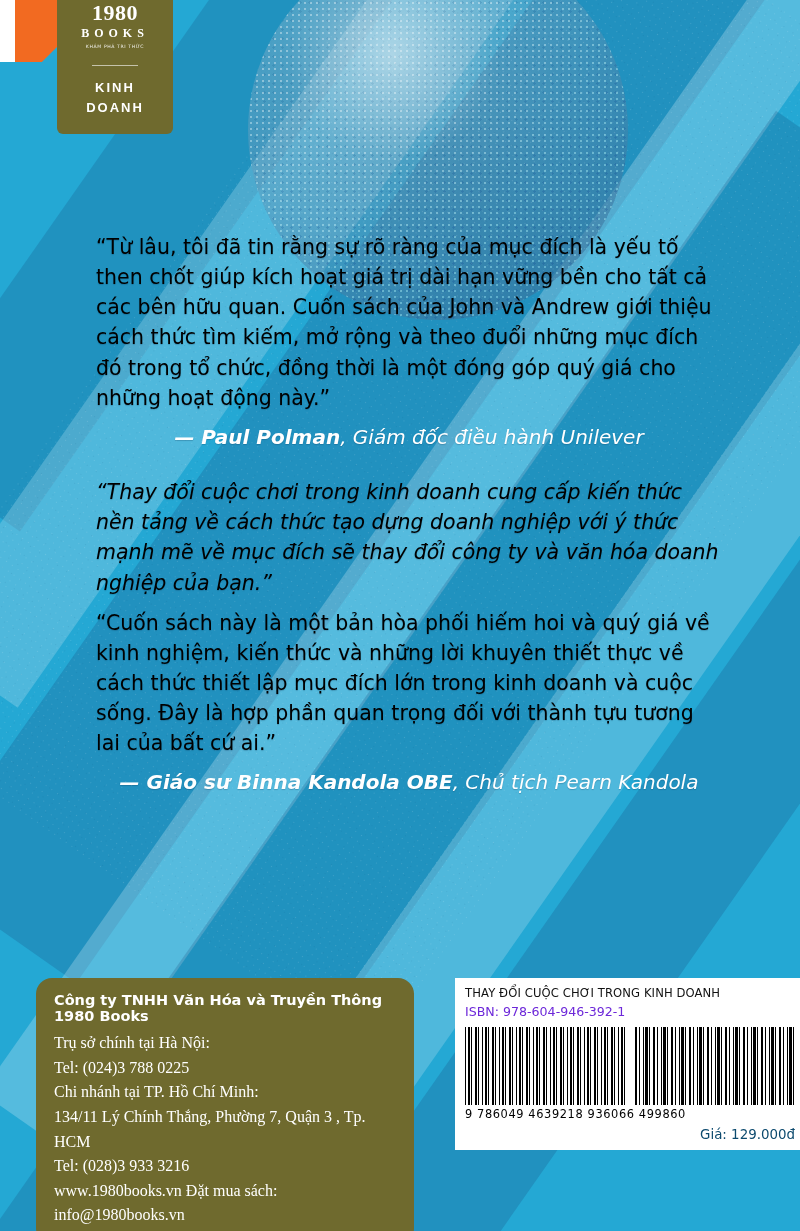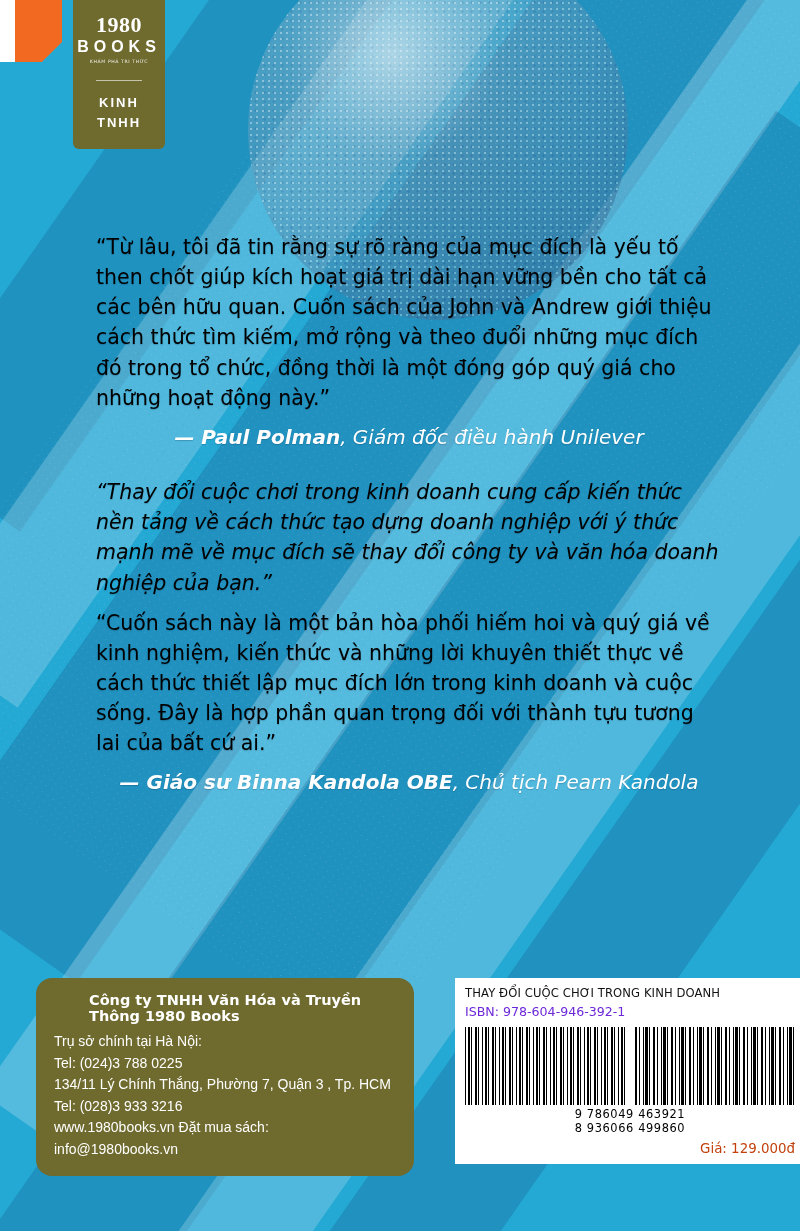--- a/index.html
+++ b/index.html
@@ -104,39 +104,38 @@
     height: 96px;
     background: linear-gradient(135deg, #ffffff 0%, #ffffff 48%, #f26a21 48%, #f26a21 100%);
     transform: rotate(-45deg);
   }
 
   
   .logo-block {
     position: absolute;
     left: 57px;
     top: 0;
-    width: 92px;
+    width: 116px;
     background: #6f6a2e;
     color: #ffffff;
     text-align: center;
-    padding: 14px 0 16px;
+    padding: 2px 0 16px;
     border-bottom-left-radius: 6px;
     border-bottom-right-radius: 6px;
-    margin-left: 16px;
   }
   .logo-1980 {
     font-family: "Liberation Serif", serif;
     font-size: 22px;
     letter-spacing: 0.5px;
     font-weight: bold;
     line-height: 1;
   }
   .logo-books {
-    font-family: Liberation Sans, sans-serif;
-    font-size: 16px;
+    font-family: Liberation Serif, serif;
+    font-size: 12px;
     letter-spacing: 5px;
     margin-top: 2px;
     font-weight: bold;
   }
   .logo-tag {
     font-size: 4.6px;
     letter-spacing: 0.6px;
     margin-top: 3px;
     opacity: 0.9;
   }
@@ -198,25 +197,24 @@
     color: #ffffff;
     border-radius: 16px;
     padding: 14px 18px 16px 18px;
     box-sizing: border-box;
   }
   .info-title {
     font-family: "DejaVu Sans", sans-serif;
     font-weight: bold;
     font-size: 14.5px;
     margin-bottom: 7px;
-    margin-left: 35px;
   }
   .info-line {
-    font-family: Liberation Sans, sans-serif;
-    font-size: 14px;
+    font-family: Liberation Serif, serif;
+    font-size: 16px;
     line-height: 1.54;
   }
 
   
   .barcode-box {
     position: absolute;
     left: 455px;
     top: 978px;
     width: 350px;
     background: #ffffff;
@@ -267,26 +265,25 @@
       #000 14px, #000 15px, #fff 15px, #fff 18px
     );
   }
   .bc-nums {
     display: flex;
     font-family: "DejaVu Sans", sans-serif;
     font-size: 11.4px;
     color: #000;
     letter-spacing: 0.6px;
     margin-top: 2px;
-    flex-direction: column;
   }
   .bc-price {
     font-family: "DejaVu Sans", sans-serif;
     font-size: 13.4px;
-    color: #c2410c;
+    color: #0c4a6e;
     text-align: right;
     margin-top: 6px;
   }
 </style>
 </head>
 <body>
 
 <div class="cover">
 
   <div class="stripes">
@@ -305,39 +302,40 @@
   <div class="corner-ribbon">
     <div class="fold"></div>
   </div>
 
   <div class="logo-block">
     <div class="logo-1980">1980</div>
     <div class="logo-books">BOOKS</div>
     <div class="logo-tag">KHÁM PHÁ TRI THỨC</div>
     <div class="logo-sep"></div>
     <div class="logo-cat">KINH</div>
-    <div class="logo-cat">TNHH</div>
+    <div class="logo-cat">DOANH</div>
   </div>
 
   <div class="quotes">
 
     <p class="quote-text">“Từ lâu, tôi đã tin rằng sự rõ ràng của mục đích là yếu tố then chốt giúp kích hoạt giá trị dài hạn vững bền cho tất cả các bên hữu quan. Cuốn sách của John và Andrew giới thiệu cách thức tìm kiếm, mở rộng và theo đuổi những mục đích đó trong tổ chức, đồng thời là một đóng góp quý giá cho những hoạt động này.”</p>
     <p class="attrib"><b>— Paul Polman</b><span>, Giám đốc điều hành Unilever</span></p>
 
     <p class="quote-text italic q2">“Thay đổi cuộc chơi trong kinh doanh cung cấp kiến thức nền tảng về cách thức tạo dựng doanh nghiệp với ý thức mạnh mẽ về mục đích sẽ thay đổi công ty và văn hóa doanh nghiệp của bạn.”</p>
 
     <p class="quote-text">“Cuốn sách này là một bản hòa phối hiếm hoi và quý giá về kinh nghiệm, kiến thức và những lời khuyên thiết thực về cách thức thiết lập mục đích lớn trong kinh doanh và cuộc sống. Đây là hợp phần quan trọng đối với thành tựu tương lai của bất cứ ai.”</p>
     <p class="attrib"><b>— Giáo sư Binna Kandola OBE</b><span>, Chủ tịch Pearn Kandola</span></p>
 
   </div>
 
   <div class="info-box">
     <div class="info-title">Công ty TNHH Văn Hóa và Truyền Thông 1980 Books</div>
     <div class="info-line">Trụ sở chính tại Hà Nội:</div>
     <div class="info-line">Tel: (024)3 788 0225</div>
+    <div class="info-line">Chi nhánh tại TP. Hồ Chí Minh:</div>
     <div class="info-line">134/11 Lý Chính Thắng, Phường 7, Quận 3 , Tp. HCM</div>
     <div class="info-line">Tel: (028)3 933 3216</div>
     <div class="info-line">www.1980books.vn  Đặt mua sách: info@1980books.vn</div>
   </div>
 
   <div class="barcode-box">
     <div class="bc-title">THAY ĐỔI CUỘC CHƠI TRONG KINH DOANH</div>
     <div class="bc-isbn">ISBN: 978-604-946-392-1</div>
     <div class="bars-row">
       <div class="bars"></div>

